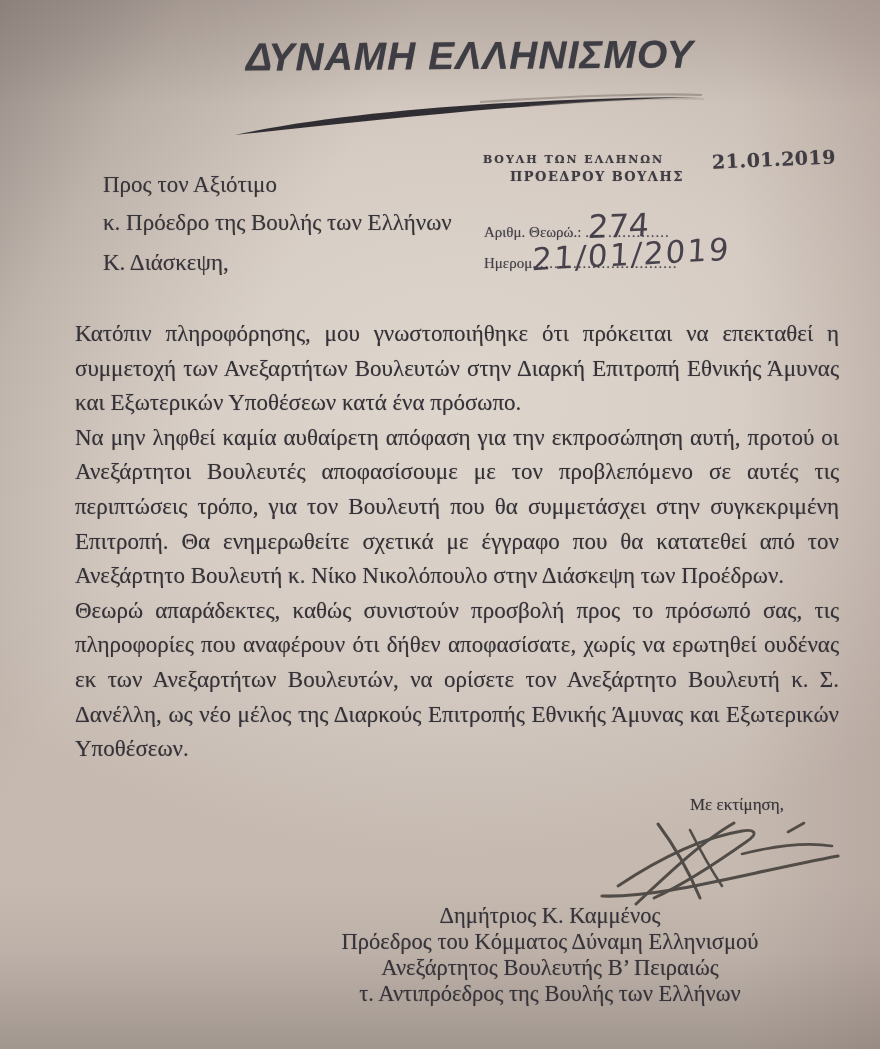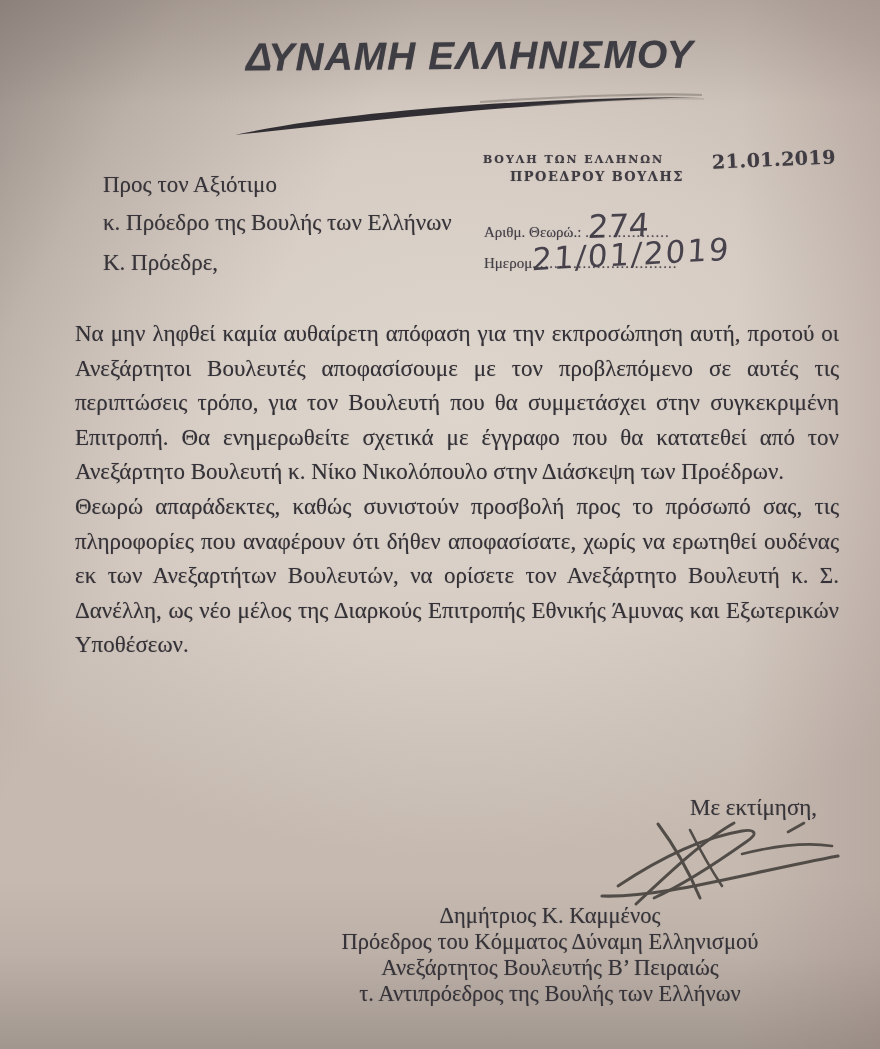--- a/index.html
+++ b/index.html
@@ -58,21 +58,21 @@
   .hw-date{left:532px;top:236px;font-size:31px;letter-spacing:2px;transform:rotate(-3deg) skewX(-6deg);}
 
   
   .body-text{
     position:absolute;left:75px;top:317px;width:764px;
     font-size:23px;line-height:34.6px;text-align:justify;color:#343238;
   }
   .body-text p{margin:0;}
 
   
-  .closing{position:absolute;left:690px;top:795px;font-size:23px;}
+  .closing{position:absolute;left:690px;top:795px;font-size:17px;}
   .signature{position:absolute;left:592px;top:816px;}
   .sig-block{
     position:absolute;left:255px;top:903px;width:590px;
     text-align:center;font-size:22.5px;line-height:26px;color:#36343a;
   }
 </style>
 </head>
 <body>
 
 <div class="paper">
@@ -83,21 +83,21 @@
   <svg class="swoosh" width="478" height="54" viewBox="0 0 478 54">
     <path d="M5,47 C120,22 300,10 471,9 C300,14 140,33 5,47 Z" fill="#312e33"></path>
     <path d="M250,14 C340,8 430,5 472,7" stroke="#6e6862" stroke-width="2.2" fill="none" opacity="0.45"></path>
     <path d="M300,18 C380,12 440,10 474,11" stroke="#8a837c" stroke-width="1.6" fill="none" opacity="0.35"></path>
   </svg>
 
   <div class="recipient txt">
     <div>Προς τον Αξιότιμο</div>
     <div>κ. Πρόεδρο της Βουλής των Ελλήνων</div>
   </div>
-  <div class="salutation txt">Κ. Πρόεδρε,</div>
+  <div class="salutation txt">Κ. Διάσκεψη,</div>
 
   <div class="stamp txt">
     <div class="stamp-org">ΒΟΥΛΗ ΤΩΝ ΕΛΛΗΝΩΝ</div>
     <div class="stamp-sub">ΠΡΟΕΔΡΟΥ ΒΟΥΛΗΣ</div>
   </div>
   <div class="date-stamp txt">21.01.2019</div>
 
   <div class="proto-row txt">
     <span>Αριθμ. Θεωρώ.:</span>
     <span class="dots">....</span>
@@ -105,20 +105,21 @@
   </div>
   <div class="handwrite hw-proto">274</div>
 
   <div class="date-row txt">
     <span>Ημερομ.</span>
     <span class="dots">.............................</span>
   </div>
   <div class="handwrite hw-date">21/01/2019</div>
 
   <div class="body-text txt">
+    <p>Κατόπιν πληροφόρησης, μου γνωστοποιήθηκε ότι πρόκειται να επεκταθεί η συμμετοχή των Ανεξαρτήτων Βουλευτών στην Διαρκή Επιτροπή Εθνικής Άμυνας και Εξωτερικών Υποθέσεων κατά ένα πρόσωπο.</p>
     <p>Να μην ληφθεί καμία αυθαίρετη απόφαση για την εκπροσώπηση αυτή, προτού οι Ανεξάρτητοι Βουλευτές αποφασίσουμε με τον προβλεπόμενο σε αυτές τις περιπτώσεις τρόπο, για τον Βουλευτή που θα συμμετάσχει στην συγκεκριμένη Επιτροπή. Θα ενημερωθείτε σχετικά με έγγραφο που θα κατατεθεί από τον Ανεξάρτητο Βουλευτή κ. Νίκο Νικολόπουλο στην Διάσκεψη των Προέδρων.</p>
     <p>Θεωρώ απαράδεκτες, καθώς συνιστούν προσβολή προς το πρόσωπό σας, τις πληροφορίες που αναφέρουν ότι δήθεν αποφασίσατε, χωρίς να ερωτηθεί ουδένας εκ των Ανεξαρτήτων Βουλευτών, να ορίσετε τον  Ανεξάρτητο Βουλευτή κ. Σ. Δανέλλη, ως νέο μέλος της Διαρκούς Επιτροπής Εθνικής Άμυνας και Εξωτερικών Υποθέσεων.</p>
   </div>
 
   <div class="closing txt">Με εκτίμηση,</div>
 
   <svg class="signature" width="258" height="96" viewBox="0 0 258 96">
     <g stroke="#45413c" fill="none" stroke-linecap="round" opacity="0.9">
       <path d="M10,80 C70,82 150,58 246,40" stroke-width="3.2"></path>
       <path d="M26,70 C62,46 108,22 150,15 C162,13 168,17 154,26 C120,50 84,72 62,82" stroke-width="2.8"></path>

